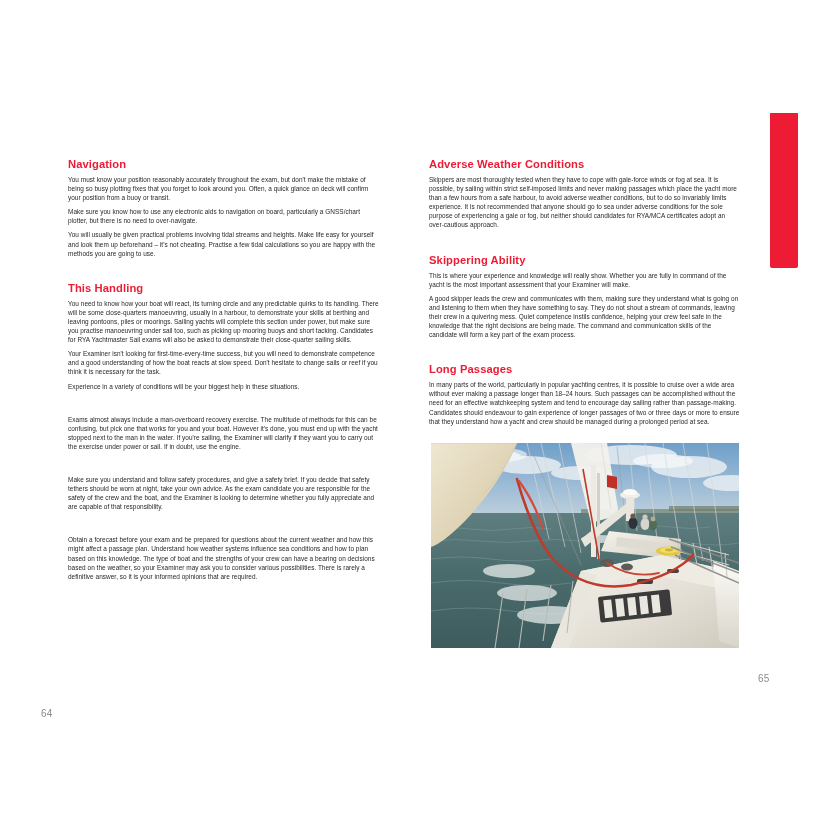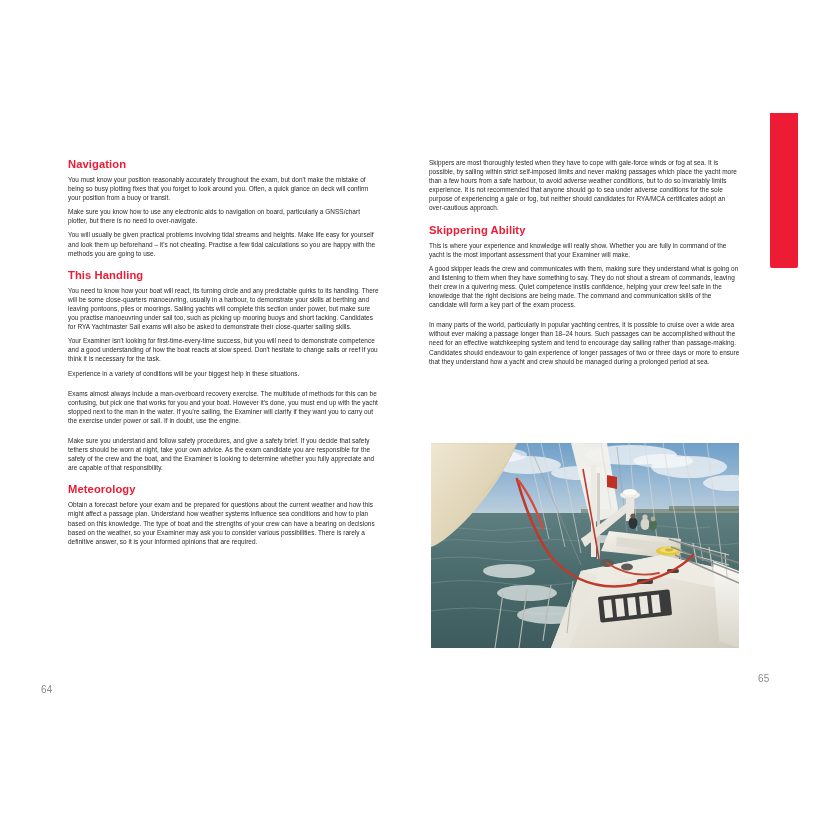--- a/index.html
+++ b/index.html
@@ -44,21 +44,21 @@
   
   h2.section-heading {
     color: #ED1B34;
     font-size: 11.2px;
     font-weight: bold;
     line-height: 13px;
     margin: 0 0 4px 0;
     letter-spacing: 0.1px;
   }
   .section + .section {
-    margin-top: 11px;
+    margin-top: 24px;
   }
   p.body-text {
     color: #231f20;
     font-size: 6.45px;
     line-height: 9.1px;
     margin: 0 0 5px 0;
     text-align: left;
     letter-spacing: 0.005em;
   }
   p.body-text:last-child {
@@ -81,21 +81,21 @@
   }
   .photo svg { display: block; width: 100%; height: 100%; }
 
   
   .folio {
     position: absolute;
     color: #8a8a8a;
     font-size: 10px;
     letter-spacing: 0.3px;
   }
-  .folio.left  { left: 41px;  top: 684px; text-align: center; }
+  .folio.left  { left: 41px;  top: 708px; text-align: center; }
   .folio.right { left: 758px; top: 673px; }
 </style>
 </head>
 <body>
 
 <div class="spread">
 
   <div class="edge-tab"></div>
 
   <div class="column left" id="left-col">
@@ -111,36 +111,37 @@
         <p class="body-text">Your Examiner isn't looking for first-time-every-time success, but you will need to demonstrate competence and a good understanding of how the boat reacts at slow speed. Don't hesitate to change sails or reef if you think it is necessary for the task.</p>
         <p class="body-text">Experience in a variety of conditions will be your biggest help in these situations.</p>
       </div>
       <div class="section">
         <p class="body-text">Exams almost always include a man-overboard recovery exercise. The multitude of methods for this can be confusing, but pick one that works for you and your boat. However it's done, you must end up with the yacht stopped next to the man in the water. If you're sailing, the Examiner will clarify if they want you to carry out the exercise under power or sail. If in doubt, use the engine.</p>
       </div>
       <div class="section">
         <p class="body-text">Make sure you understand and follow safety procedures, and give a safety brief. If you decide that safety tethers should be worn at night, take your own advice. As the exam candidate you are responsible for the safety of the crew and the boat, and the Examiner is looking to determine whether you fully appreciate and are capable of that responsibility.</p>
       </div>
       <div class="section">
-        <h2 class="section-heading">Meteorology</h2>
         <p class="body-text">Obtain a forecast before your exam and be prepared for questions about the current weather and how this might affect a passage plan. Understand how weather systems influence sea conditions and how to plan based on this knowledge. The type of boat and the strengths of your crew can have a bearing on decisions based on the weather, so your Examiner may ask you to consider various possibilities. There is rarely a definitive answer, so it is your informed opinions that are required.</p>
       </div>
     </div>
   <div class="folio left">64</div>
 
   <div class="column right" id="right-col">
       <div class="section">
+        <h2 class="section-heading">Adverse Weather Conditions</h2>
         <p class="body-text">Skippers are most thoroughly tested when they have to cope with gale-force winds or fog at sea. It is possible, by sailing within strict self-imposed limits and never making passages which place the yacht more than a few hours from a safe harbour, to avoid adverse weather conditions, but to do so invariably limits experience. It is not recommended that anyone should go to sea under adverse conditions for the sole purpose of experiencing a gale or fog, but neither should candidates for RYA/MCA certificates adopt an over-cautious approach.</p>
       </div>
       <div class="section">
         <h2 class="section-heading">Skippering Ability</h2>
         <p class="body-text">This is where your experience and knowledge will really show. Whether you are fully in command of the yacht is the most important assessment that your Examiner will make.</p>
         <p class="body-text">A good skipper leads the crew and communicates with them, making sure they understand what is going on and listening to them when they have something to say. They do not shout a stream of commands, leaving their crew in a quivering mess. Quiet competence instils confidence, helping your crew feel safe in the knowledge that the right decisions are being made. The command and communication skills of the candidate will form a key part of the exam process.</p>
       </div>
       <div class="section">
+        <h2 class="section-heading">Long Passages</h2>
         <p class="body-text">In many parts of the world, particularly in popular yachting centres, it is possible to cruise over a wide area without ever making a passage longer than 18–24 hours. Such passages can be accomplished without the need for an effective watchkeeping system and tend to encourage day sailing rather than passage-making. Candidates should endeavour to gain experience of longer passages of two or three days or more to ensure that they understand how a yacht and crew should be managed during a prolonged period at sea.</p>
       </div>
     </div>
   <div class="folio right">65</div>
 
   <div class="photo-frame">
     <div class="photo">
       <svg viewBox="0 0 308 205" preserveAspectRatio="none" aria-hidden="true">
         <defs>
           <linearGradient id="sky" x1="0" y1="0" x2="0" y2="1">

